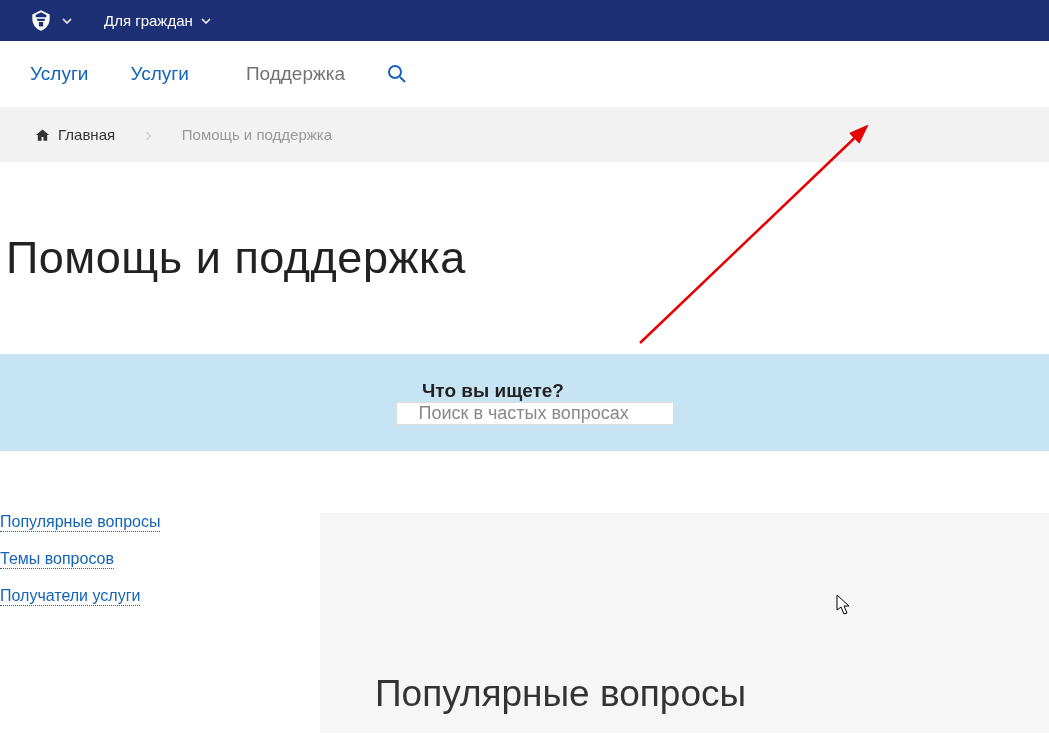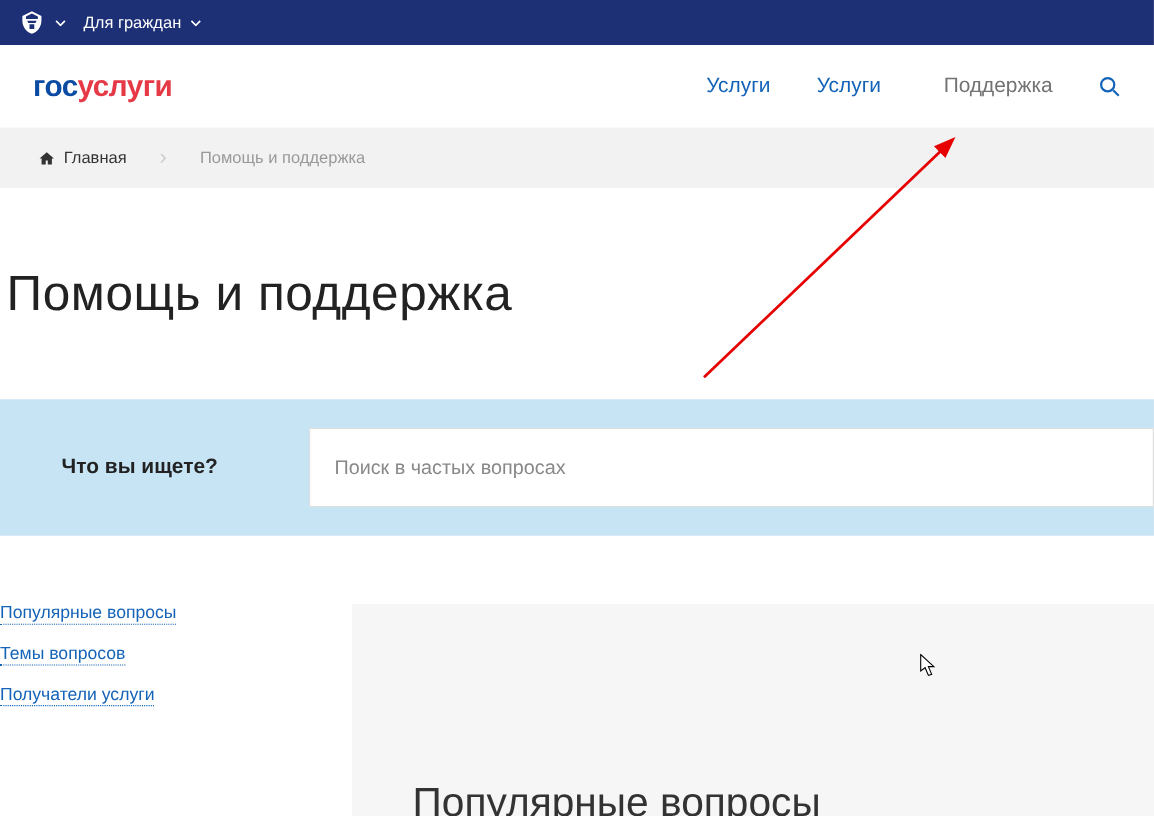--- a/index.html
+++ b/index.html
@@ -11,22 +11,22 @@
       font-family: Arial, Helvetica, sans-serif;
       width: 1049px;
       background: #fff;
       position: relative;
     }
     .top-bar {
       background: #1d2f75;
       height: 41px;
       display: flex;
       align-items: center;
-      padding-left: 16px;
-      gap: 16px;
+      padding-left: 28px;
+      gap: 32px;
     }
     .top-bar-item {
       display: flex;
       align-items: center;
       gap: 8px;
       color: #fff;
       font-size: 15px;
       cursor: pointer;
     }
     .emblem {
@@ -100,22 +100,23 @@
       font-size: 45px;
       font-weight: 300;
       color: #222;
       padding: 70px 0 70px 6px;
       letter-spacing: 0.5px;
     }
     .search-section {
       background: #c7e4f5;
       display: flex;
       align-items: center;
-      padding: 26px 0 26px 56px;
+      padding: 26px 0 26px 20px;
       gap: 0;
+      flex-direction: column;
     }
     .search-label {
       font-size: 19px;
       font-weight: bold;
       color: #222;
       width: 225px;
     }
     .search-input {
       flex: 1;
       height: 72px;
@@ -201,23 +202,20 @@
   </div>
   <div class="top-bar-item">
     <span>Для граждан</span>
     <svg class="chevron-down" viewBox="0 0 10 6">
         <path d="M1 1l4 4 4-4" stroke="#fff" stroke-width="1.5" fill="none"></path>
       </svg>
   </div>
 </div>
 
 <div class="header">
-  <div class="logo">
-    <span class="logo-part1">гос</span><span class="logo-part2">услуги</span>
-  </div>
   <div class="header-nav">
     <span class="nav-link">Услуги</span>
     <span class="nav-link">Услуги</span>
     <span class="nav-link active">Поддержка</span>
     <span class="search-icon">
       <svg viewBox="0 0 20 20">
           <circle cx="8" cy="8" r="6" stroke="#1363b8" stroke-width="2" fill="none"></circle>
           <line x1="13" y1="13" x2="18" y2="18" stroke="#1363b8" stroke-width="2"></line>
         </svg>
     </span>

